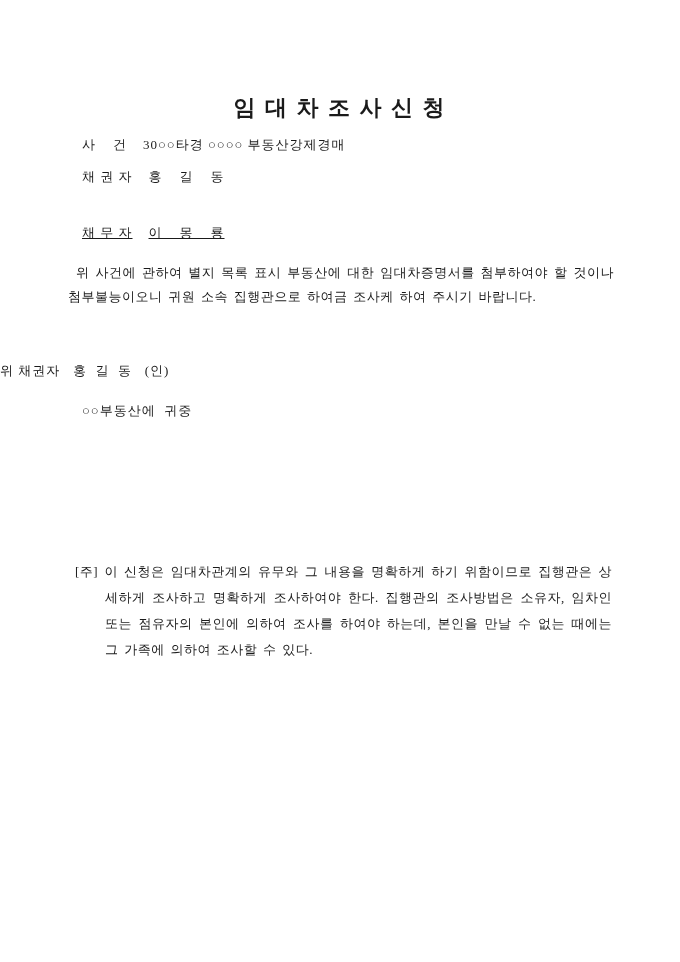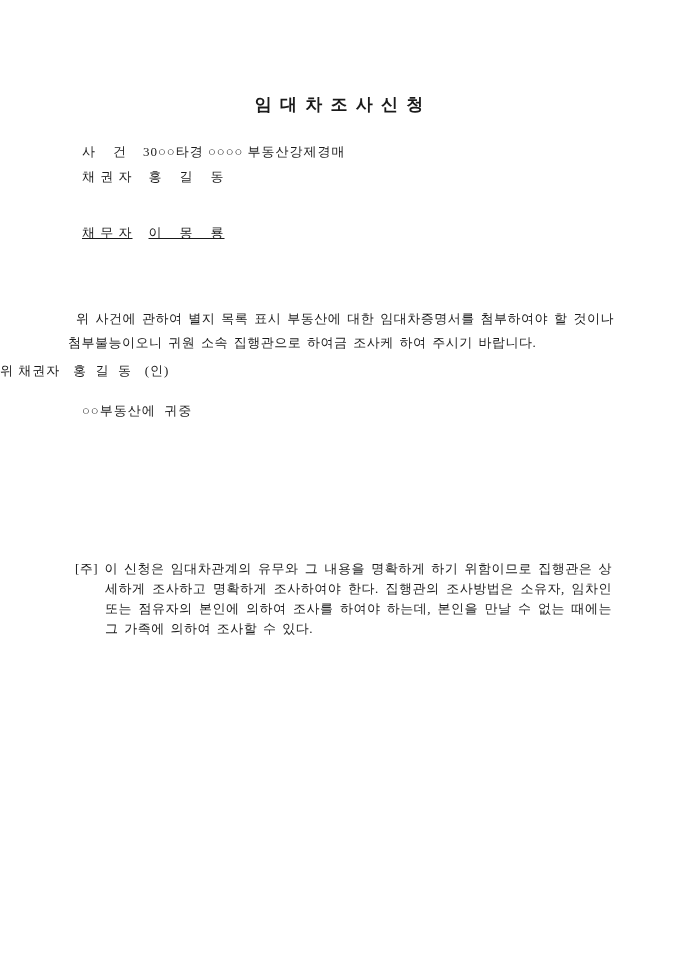--- a/index.html
+++ b/index.html
@@ -14,46 +14,45 @@
     font-size: 13px;
     overflow: hidden;
   }
   .pre { white-space: pre-wrap; }
   .doc-title {
     position: absolute;
     top: 93px;
     left: 0;
     width: 100%;
     text-align: center;
-    font-size: 17px;
+    font-size: 22px;
     font-weight: bold;
     letter-spacing: 2px;
     white-space: pre-wrap;
   }
   .field-row {
     position: absolute;
     left: 82px;
     display: flex;
     gap: 16px;
     letter-spacing: 1px;
   }
-  .field-row.row-0 { top: 143px; }
+  .field-row.row-0 { top: 136px; }
   .field-row.row-1 { top: 168px; }
   .field-row.row-2 { top: 224px; text-decoration: underline; }
   .body-par {
     position: absolute;
     top: 261px;
     left: 68px;
     width: 546px;
     line-height: 24px;
     text-align: justify;
     text-indent: 8px;
     letter-spacing: 0.5px;
     word-spacing: 2px;
-    margin-top: 46px;
   }
   .date-line {
     position: absolute;
     top: 324px;
     left: 0;
     width: 100%;
     text-align: center;
     white-space: pre-wrap;
   }
   .sig-line {
@@ -72,21 +71,21 @@
     white-space: pre-wrap;
     letter-spacing: 1px;
   }
   .footnote {
     position: absolute;
     top: 559px;
     left: 75px;
     width: 537px;
     padding-left: 30px;
     text-indent: -30px;
-    line-height: 20px;
+    line-height: 26px;
     text-align: justify;
     letter-spacing: 0.5px;
     word-spacing: 2px;
   }
 </style>
 </head>
 <body>
 
 <div class="page">
 

